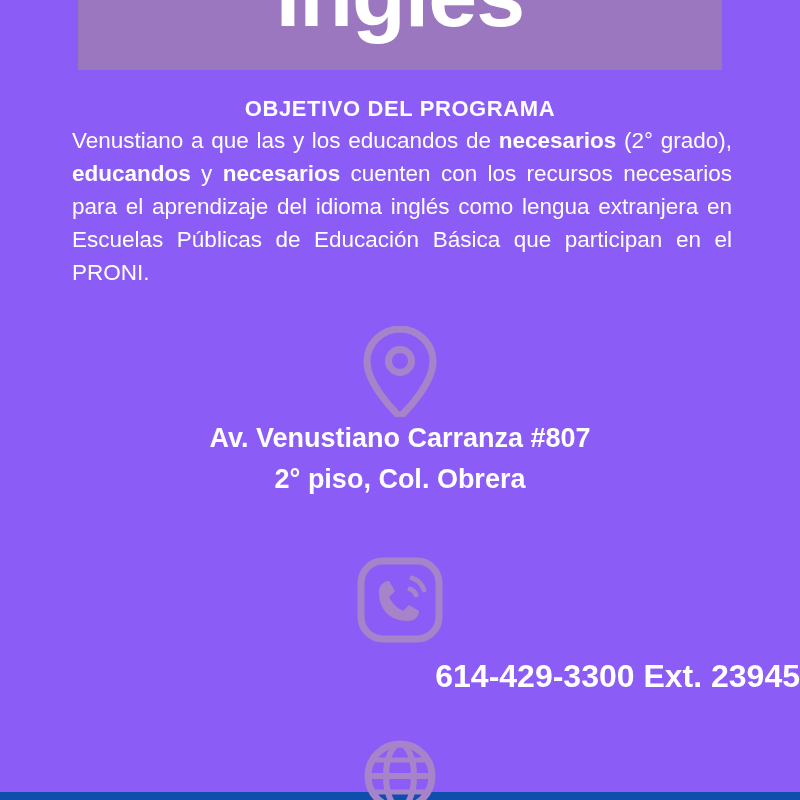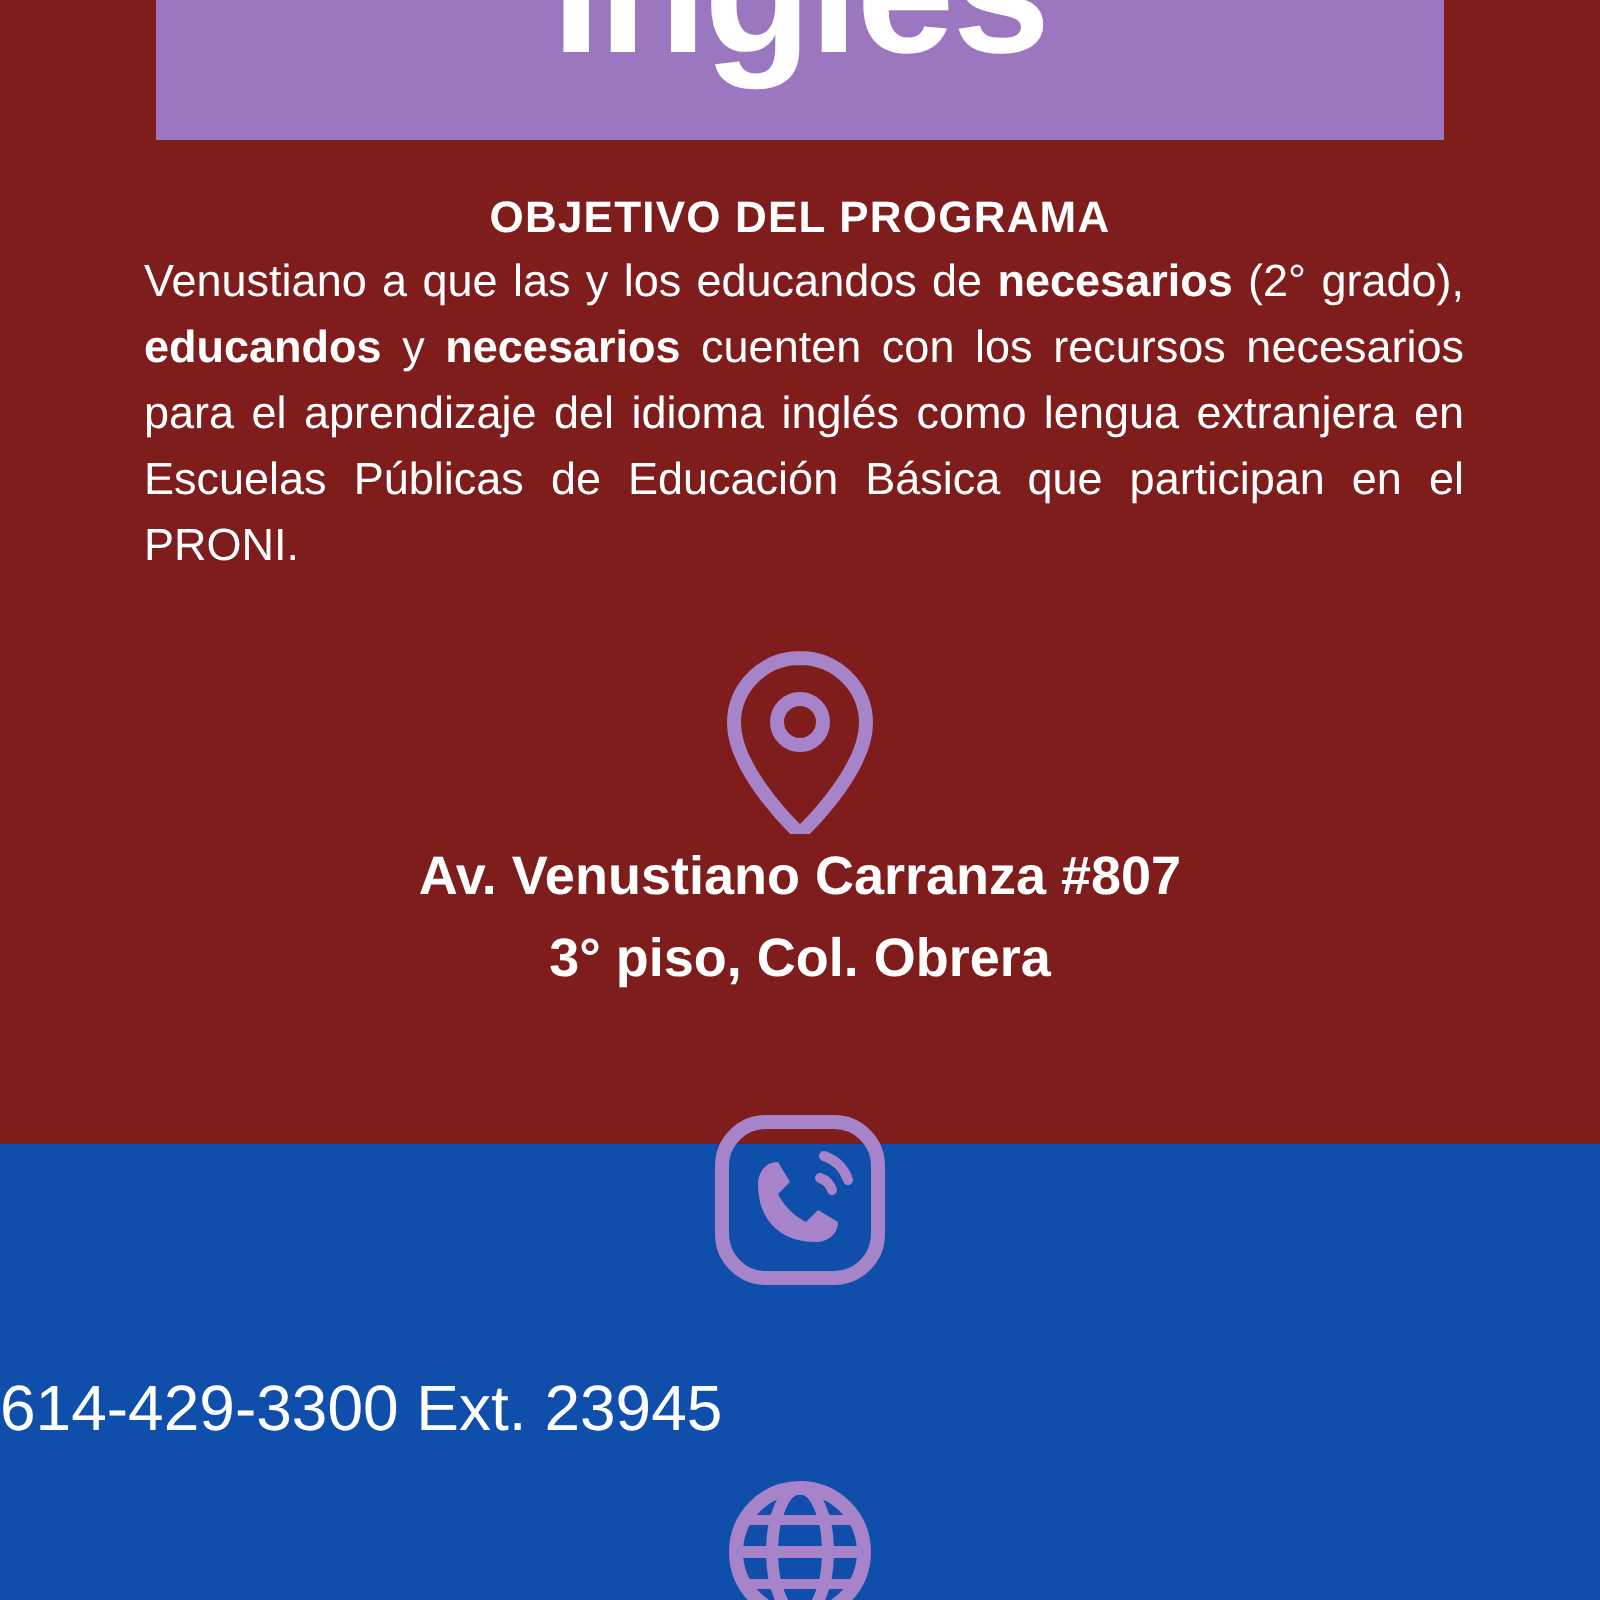--- a/index.html
+++ b/index.html
@@ -10,22 +10,22 @@
     width: 800px;
     height: 800px;
     overflow: hidden;
     background: #0f4eaa;
     font-family: "Liberation Sans", sans-serif;
     color: #ffffff;
   }
   .poster {
     position: relative;
     width: 800px;
-    height: 572px;
-    background: #7f1d1d;
+    height: 792px;
+    background: #8b5cf6;
   }
 
   
   .title-banner {
     position: absolute;
     left: 78px;
     top: -78px;
     width: 644px;
     height: 148px;
     background: #9b77c0;
@@ -90,25 +90,25 @@
     font-size: 27px;
     font-weight: bold;
     line-height: 41px;
     color: #ffffff;
   }
 
   
   .phone-block {
     position: absolute;
     left: 0;
-    top: 686px;
+    top: 658px;
     width: 800px;
-    text-align: left;
+    text-align: right;
     font-size: 32px;
-    font-weight: normal;
+    font-weight: bold;
     color: #ffffff;
   }
 </style>
 </head>
 <body>
 
 <div class="poster">
 
   <div class="title-banner">
     <span class="title-text">Inglés</span>
@@ -122,21 +122,21 @@
 
   <div class="icon-wrap" id="pin-icon-wrap">
     <svg width="76" height="92" viewBox="0 0 76 92">
       <path d="M38 4 C19.8 4 5 18.6 5 36.6 C5 58 30 84 36.2 90.2 C37.2 91.2 38.8 91.2 39.8 90.2 C46 84 71 58 71 36.6 C71 18.6 56.2 4 38 4 Z" fill="none" stroke="#a784c9" stroke-width="7"></path>
       <circle cx="38" cy="36" r="11.5" fill="none" stroke="#a784c9" stroke-width="7"></circle>
     </svg>
   </div>
 
   <div class="address-block">
     <div>Av. Venustiano Carranza #807</div>
-    <div>3° piso, Col. Obrera</div>
+    <div>2° piso, Col. Obrera</div>
   </div>
 
   <div class="icon-wrap" id="phone-icon-wrap">
     <svg width="88" height="88" viewBox="0 0 88 88">
       <rect x="5" y="5" width="78" height="78" rx="22" ry="22" fill="none" stroke="#a784c9" stroke-width="7"></rect>
       <path d="M33 25 C27 25 23 30 23 36 C23 54 34 65 52 65 C58 65 63 61 63 55 L53 49 L47 55 C41 52 36 47 33 41 L39 35 Z" fill="#a784c9"></path>
       <path d="M56 22 C62 24 66 28 68 34" fill="none" stroke="#a784c9" stroke-width="5" stroke-linecap="round"></path>
       <path d="M54 33 C57 34 59 36 60 39" fill="none" stroke="#a784c9" stroke-width="5" stroke-linecap="round"></path>
     </svg>
   </div>

